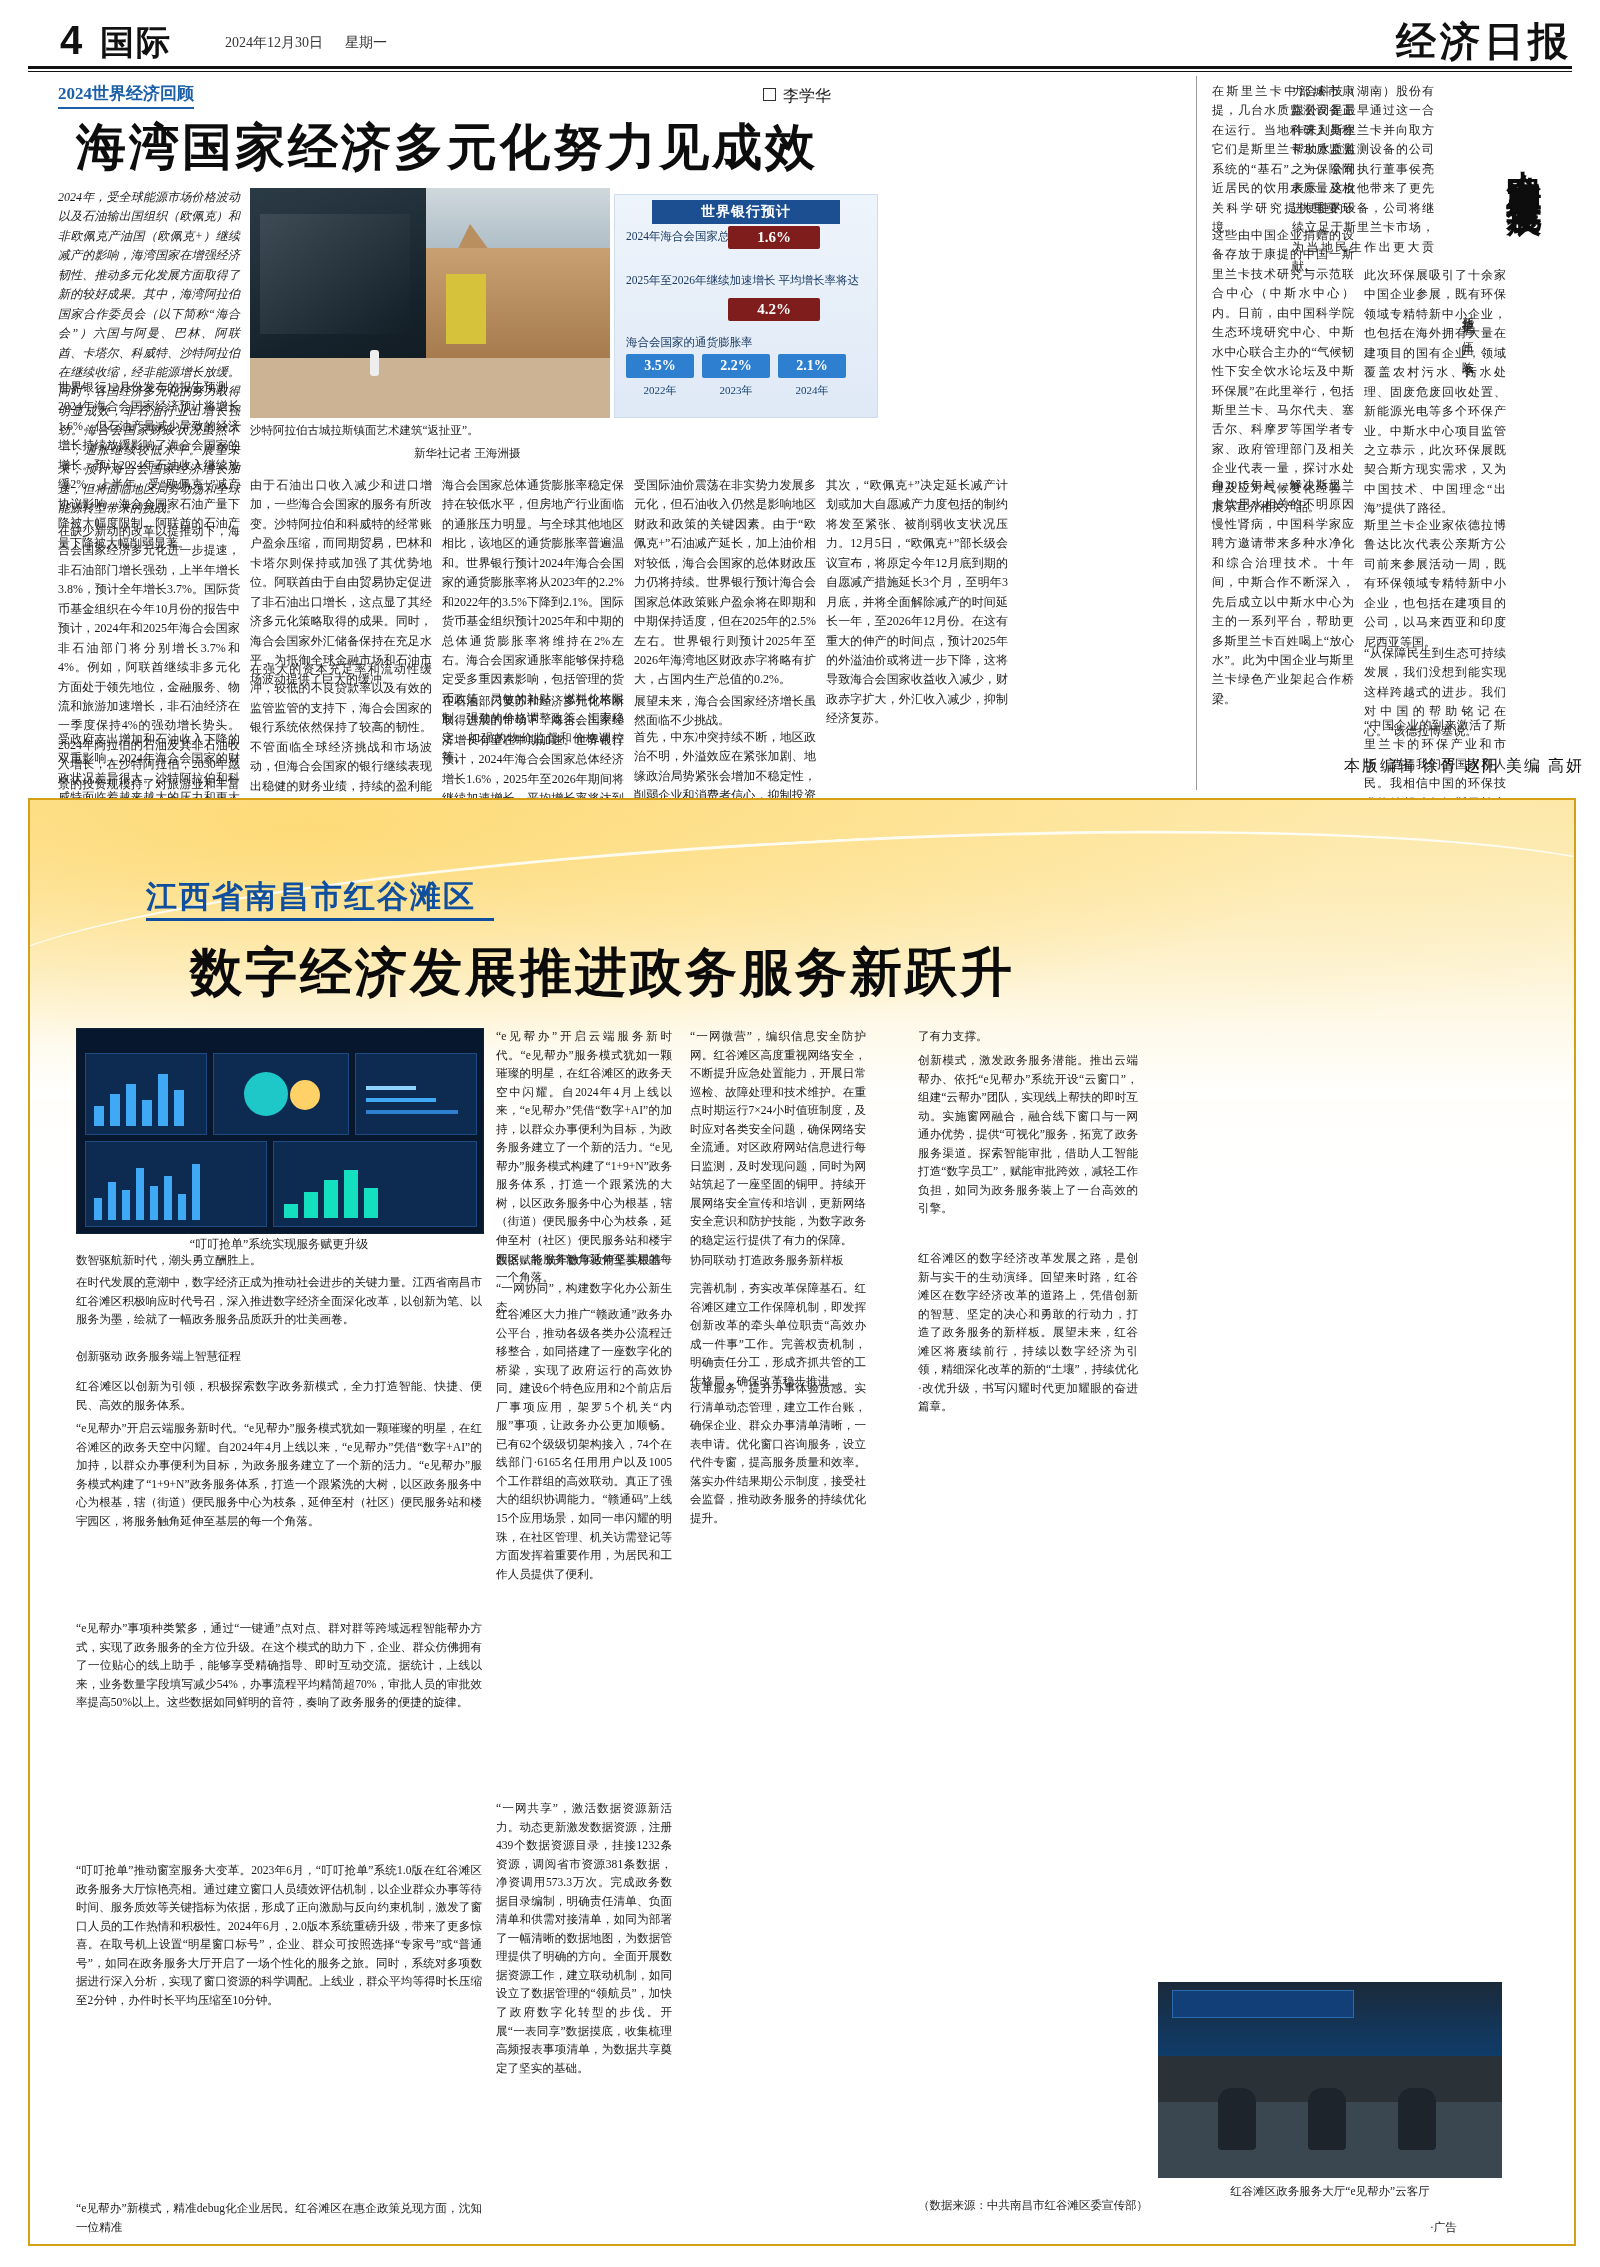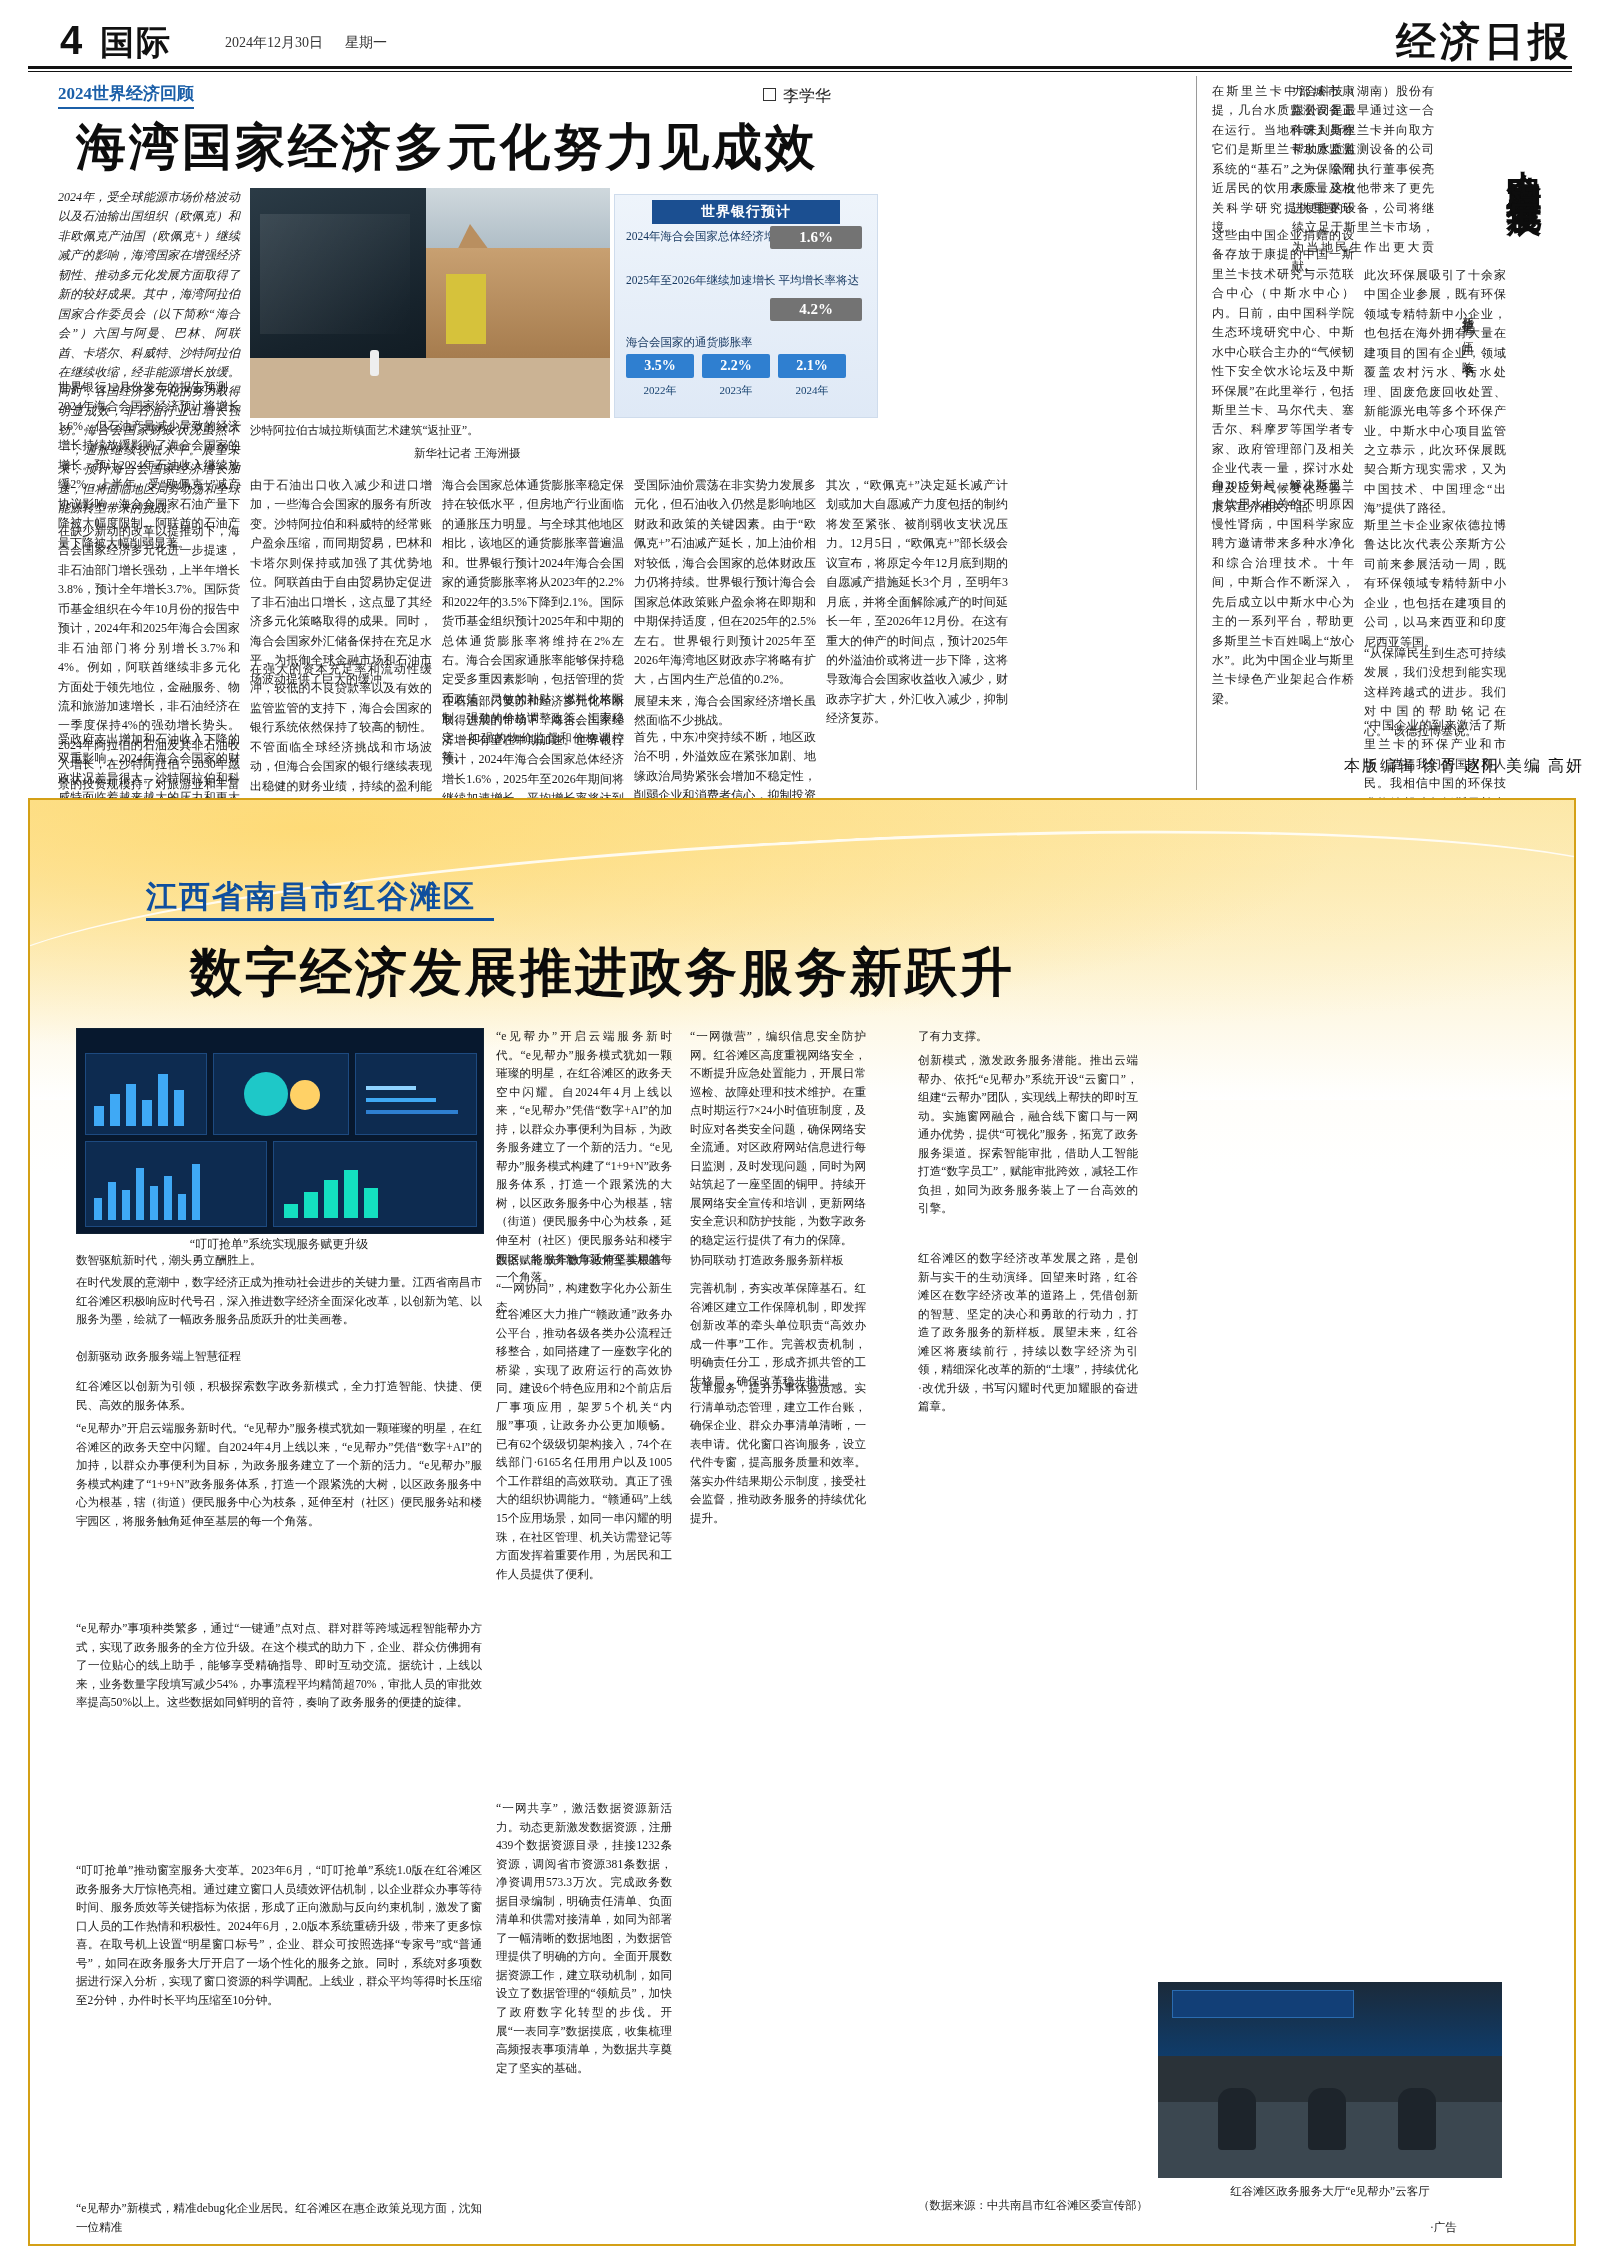--- a/index.html
+++ b/index.html
@@ -32,21 +32,21 @@
   .photo .glass:after{content:"";position:absolute;left:10px;top:26px;width:150px;height:120px;background:linear-gradient(120deg,rgba(255,255,255,.10),rgba(255,255,255,0));}
   .photo .rock{position:absolute;left:176px;top:60px;width:184px;height:110px;background:linear-gradient(180deg,#c8a071,#a67c4e);}
   .photo .rock2{position:absolute;left:176px;top:36px;width:110px;height:90px;background:#b98f60;clip-path:polygon(0 100%,40% 0,100% 100%);}
   .photo .ground{position:absolute;left:0;top:170px;width:360px;height:60px;background:#cbb394;}
   .photo .figure{position:absolute;left:120px;top:162px;width:9px;height:26px;background:#eee;border-radius:3px;}
   .photo .art{position:absolute;left:196px;top:86px;width:40px;height:70px;background:#d6c23b;}
 
   .chartbox{position:absolute;left:586px;top:118px;width:262px;height:222px;background:linear-gradient(180deg,#eef4fb,#dfe9f6);border:1px solid #cfdcec;}
   .chart-title{position:absolute;left:624px;top:124px;width:188px;height:24px;background:#1b4f91;color:#fff;font-size:14px;font-weight:bold;letter-spacing:1px;text-align:center;line-height:24px;}
   .crow{position:absolute;left:598px;width:238px;font-size:11.5px;color:#14365f;line-height:1.45;}
-  .cval{position:absolute;background:#737373;color:#fff;font-weight:bold;text-align:center;border-radius:2px;margin-left:42px;}
+  .cval{position:absolute;background:#7f1d1d;color:#fff;font-weight:bold;text-align:center;border-radius:2px;}
   .cval.big{width:92px;height:23px;line-height:23px;font-size:15px;}
   .trio{position:absolute;left:598px;top:172px;width:240px;}
   .trio .b{display:inline-block;width:68px;height:24px;line-height:24px;text-align:center;color:#fff;font-weight:bold;font-size:14px;background:#2f7fd0;border-radius:2px;margin-right:4px;}
   .trio .lbl{display:inline-block;width:68px;text-align:center;font-size:11px;color:#17426f;margin-right:4px;}
 
   .caption{position:absolute;left:222px;top:346px;width:360px;font-size:11.5px;color:#222;line-height:1.5;}
   .caption2{position:absolute;left:386px;top:370px;font-size:11.5px;color:#222;}
 
   .col{position:absolute;font-size:12px;line-height:1.62;text-align:justify;color:#1a1a1a;}
 

